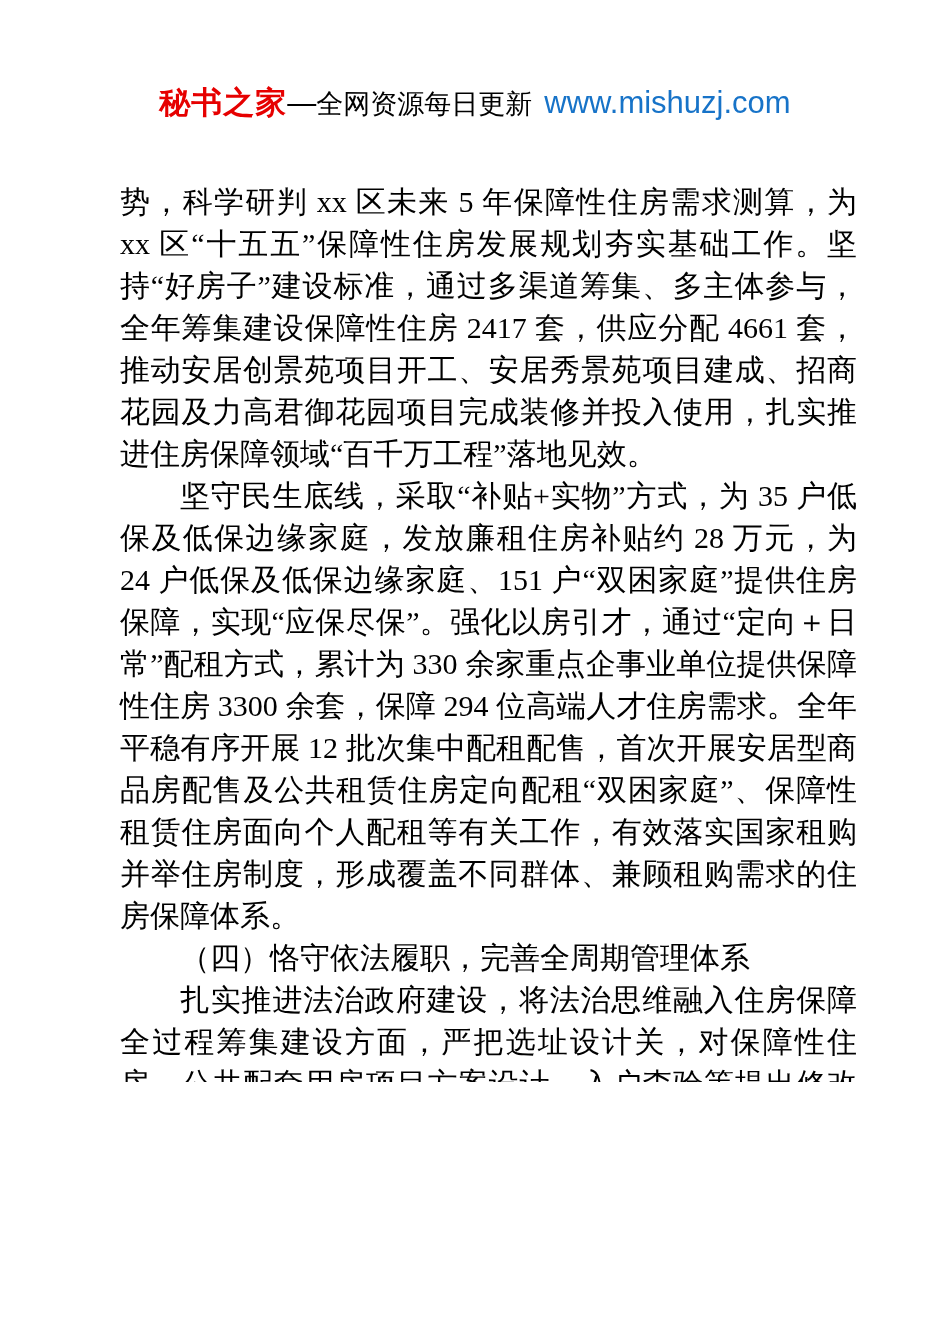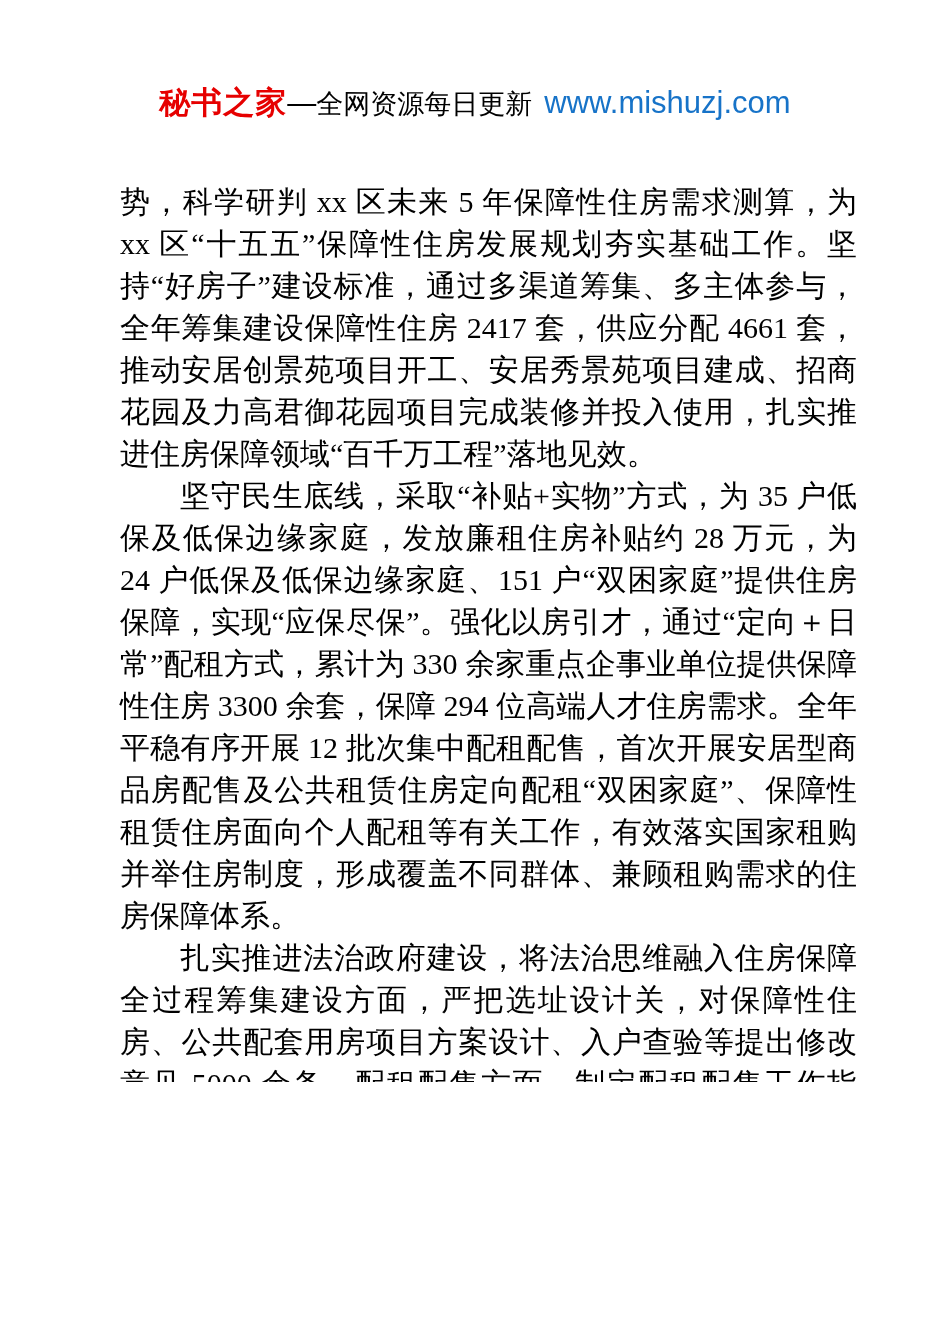--- a/index.html
+++ b/index.html
@@ -73,18 +73,19 @@
 
 <div class="page">
 
   <div class="header">
     <span class="brand" style="color: rgb(230, 0, 0);">秘书之家</span><span class="sep">—</span><span class="tagline">全网资源每日更新</span><span class="url" style="color: rgb(23, 115, 200);">www.mishuzj.com</span>
   </div>
 
   <div class="content">
     <p class="para">势，科学研判 xx 区未来 5 年保障性住房需求测算，为 xx 区“十五五”保障性住房发展规划夯实基础工作。坚持“好房子”建设标准，通过多渠道筹集、多主体参与，全年筹集建设保障性住房 2417 套，供应分配 4661 套，推动安居创景苑项目开工、安居秀景苑项目建成、招商花园及力高君御花园项目完成装修并投入使用，扎实推进住房保障领域“百千万工程”落地见效。</p>
     <p class="para indent">坚守民生底线，采取“补贴+实物”方式，为 35 户低保及低保边缘家庭，发放廉租住房补贴约 28 万元，为 24 户低保及低保边缘家庭、151 户“双困家庭”提供住房保障，实现“应保尽保”。强化以房引才，通过“定向＋日常”配租方式，累计为 330 余家重点企事业单位提供保障性住房 3300 余套，保障 294 位高端人才住房需求。全年平稳有序开展 12 批次集中配租配售，首次开展安居型商品房配售及公共租赁住房定向配租“双困家庭”、保障性租赁住房面向个人配租等有关工作，有效落实国家租购并举住房制度，形成覆盖不同群体、兼顾租购需求的住房保障体系。</p>
+    <p class="para indent">（四）恪守依法履职，完善全周期管理体系</p>
     <p class="para indent">扎实推进法治政府建设，将法治思维融入住房保障全过程筹集建设方面，严把选址设计关，对保障性住房、公共配套用房项目方案设计、入户查验等提出修改意见 5000 余条。配租配售方面，制定配租配售工作指引、租金标准动态调整、租后监管等系列文件，深入街道、社区、产业园区内开展住房保障政策宣讲 4 次；加强租后监管，督促约 400 户家庭办理延期退房退租手续，依法依规完成首例保障性住房司法强制清退及首例欠租强制执行案件，构建法制化、科学化、人性化管理机制，持续提升管理效能，确保保障性住房资源公平善用。运维监管方面，完成万余套房屋产权登记，切实强化政府物业资产管理；</p>
   </div>
 
   <div class="footer">— 2 —</div>
 
 </div>
 
 </body></html>

